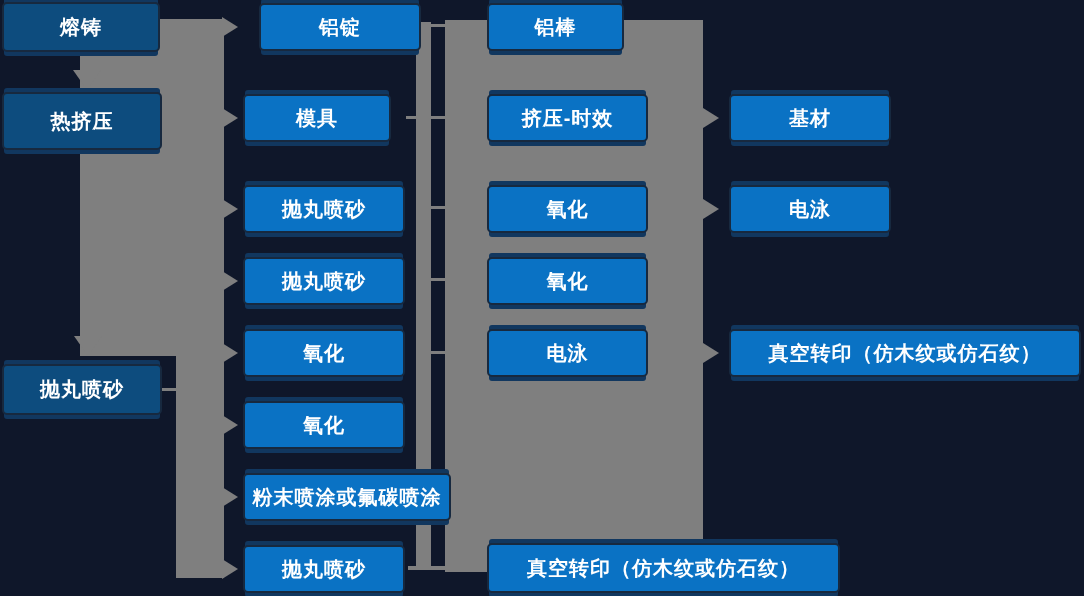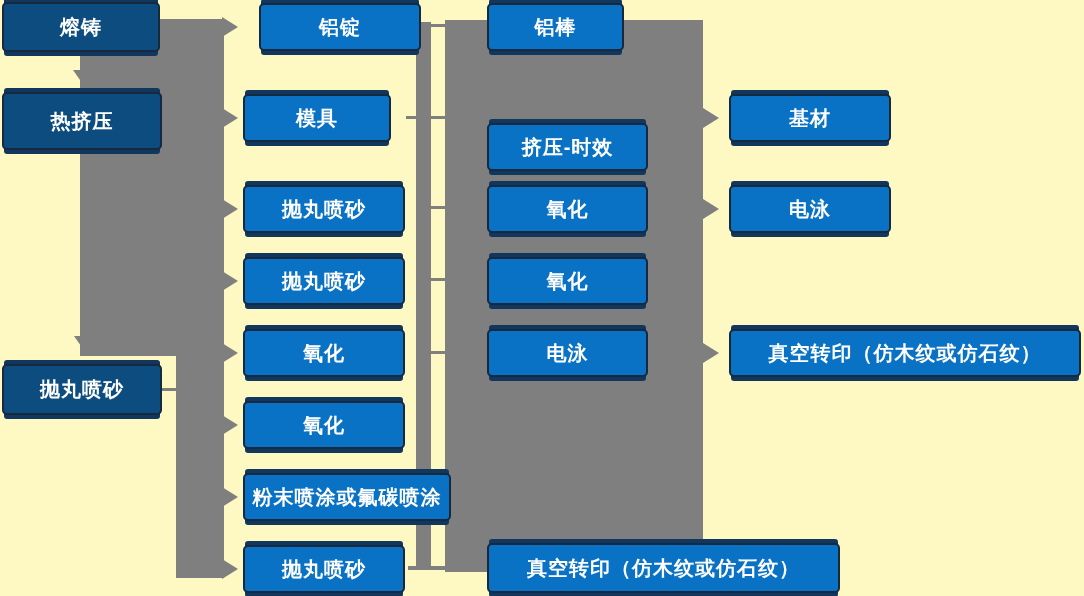--- a/index.html
+++ b/index.html
@@ -49,21 +49,21 @@
   }
   .arrow.down{
     border-left:14px solid transparent;
     border-right:14px solid transparent;
     border-top:20px solid var(--gray);
   }
 </style>
 </head>
 <body>
 
-<div id="canvas" style="background: #fef9c3;">
+<div id="canvas" style="background: #0f172a;">
     <div class="band" style="left: 80px; top: 19px; width: 144px; height: 337px;"></div>
     <div class="band" style="left: 176px; top: 356px; width: 48px; height: 222px;"></div>
     <div class="band" style="left: 416px; top: 22px; width: 15px; height: 546px;"></div>
     <div class="band" style="left: 445px; top: 20px; width: 258px; height: 552px;"></div>
     <div class="cline" style="left: 406px; top: 24px; width: 42px; height: 3px;"></div>
     <div class="cline" style="left: 406px; top: 116px; width: 42px; height: 3px;"></div>
     <div class="cline" style="left: 431px; top: 206px; width: 17px; height: 3px;"></div>
     <div class="cline" style="left: 431px; top: 278px; width: 17px; height: 3px;"></div>
     <div class="cline" style="left: 431px; top: 351px; width: 17px; height: 3px;"></div>
     <div class="cline" style="left: 161px; top: 388px; width: 16px; height: 3px;"></div>
@@ -86,21 +86,21 @@
     <div class="node dark" style="left: 2px; top: 364px; width: 160px; height: 51px; color: rgb(255, 255, 255);">抛丸喷砂</div>
     <div class="node blue" style="left: 243px; top: 3px; width: 162px; height: 48px; color: rgb(255, 255, 255); margin-left: 16px;">铝锭</div>
     <div class="node blue" style="left: 243px; top: 94px; width: 148px; height: 48px; color: rgb(255, 255, 255);">模具</div>
     <div class="node blue" style="left: 243px; top: 185px; width: 162px; height: 48px; color: rgb(255, 255, 255);">抛丸喷砂</div>
     <div class="node blue" style="left: 243px; top: 257px; width: 162px; height: 48px; color: rgb(255, 255, 255);">抛丸喷砂</div>
     <div class="node blue" style="left: 243px; top: 329px; width: 162px; height: 48px; color: rgb(255, 255, 255);">氧化</div>
     <div class="node blue" style="left: 243px; top: 401px; width: 162px; height: 48px; color: rgb(255, 255, 255);">氧化</div>
     <div class="node blue" style="left: 243px; top: 473px; width: 208px; height: 48px; color: rgb(255, 255, 255);">粉末喷涂或氟碳喷涂</div>
     <div class="node blue" style="left: 243px; top: 545px; width: 162px; height: 48px; color: rgb(255, 255, 255);">抛丸喷砂</div>
     <div class="node blue" style="left: 487px; top: 3px; width: 137px; height: 48px; color: rgb(255, 255, 255);">铝棒</div>
-    <div class="node blue" style="left: 487px; top: 94px; width: 161px; height: 48px; color: rgb(255, 255, 255); margin-top: 29px;">挤压-时效</div>
+    <div class="node blue" style="left: 487px; top: 94px; width: 161px; height: 48px; color: rgb(255, 255, 255);">挤压-时效</div>
     <div class="node blue" style="left: 487px; top: 185px; width: 161px; height: 48px; color: rgb(255, 255, 255);">氧化</div>
     <div class="node blue" style="left: 487px; top: 257px; width: 161px; height: 48px; color: rgb(255, 255, 255);">氧化</div>
     <div class="node blue" style="left: 487px; top: 329px; width: 161px; height: 48px; color: rgb(255, 255, 255);">电泳</div>
     <div class="node blue" style="left: 487px; top: 543px; width: 353px; height: 50px; color: rgb(255, 255, 255);">真空转印（仿木纹或仿石纹）</div>
     <div class="node blue" style="left: 729px; top: 94px; width: 162px; height: 48px; color: rgb(255, 255, 255);">基材</div>
     <div class="node blue" style="left: 729px; top: 185px; width: 162px; height: 48px; color: rgb(255, 255, 255);">电泳</div>
     <div class="node blue" style="left: 729px; top: 329px; width: 352px; height: 48px; color: rgb(255, 255, 255);">真空转印（仿木纹或仿石纹）</div>
   </div>
 
 </body></html>

